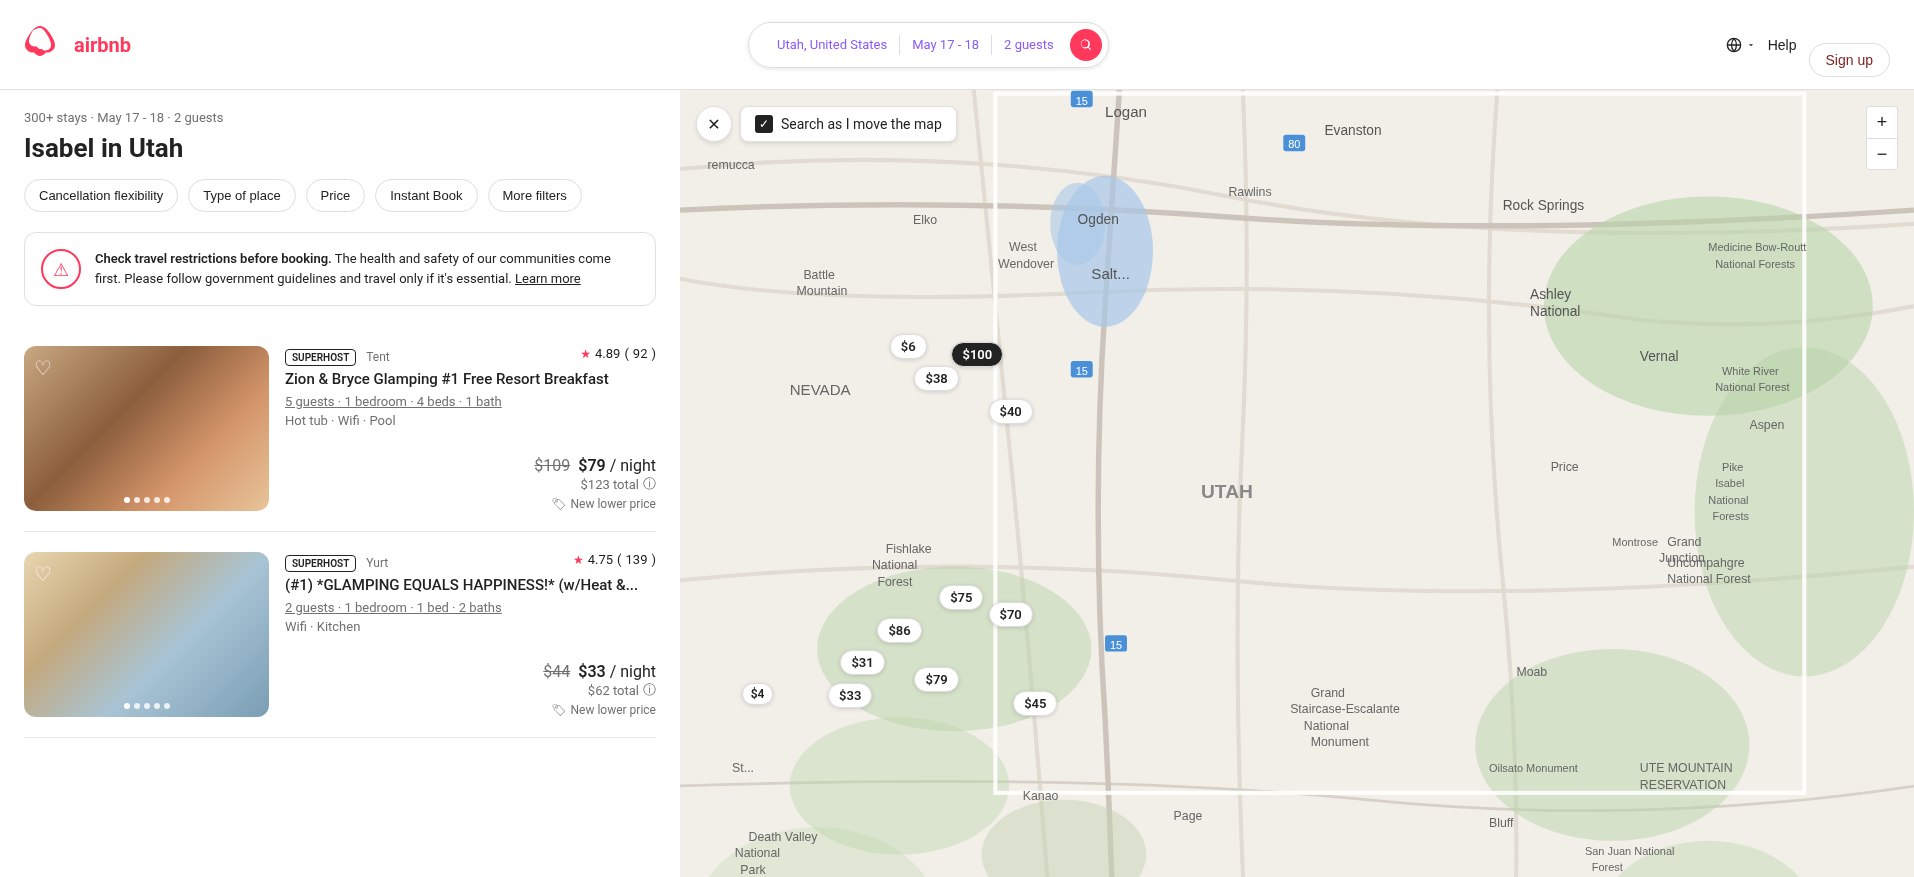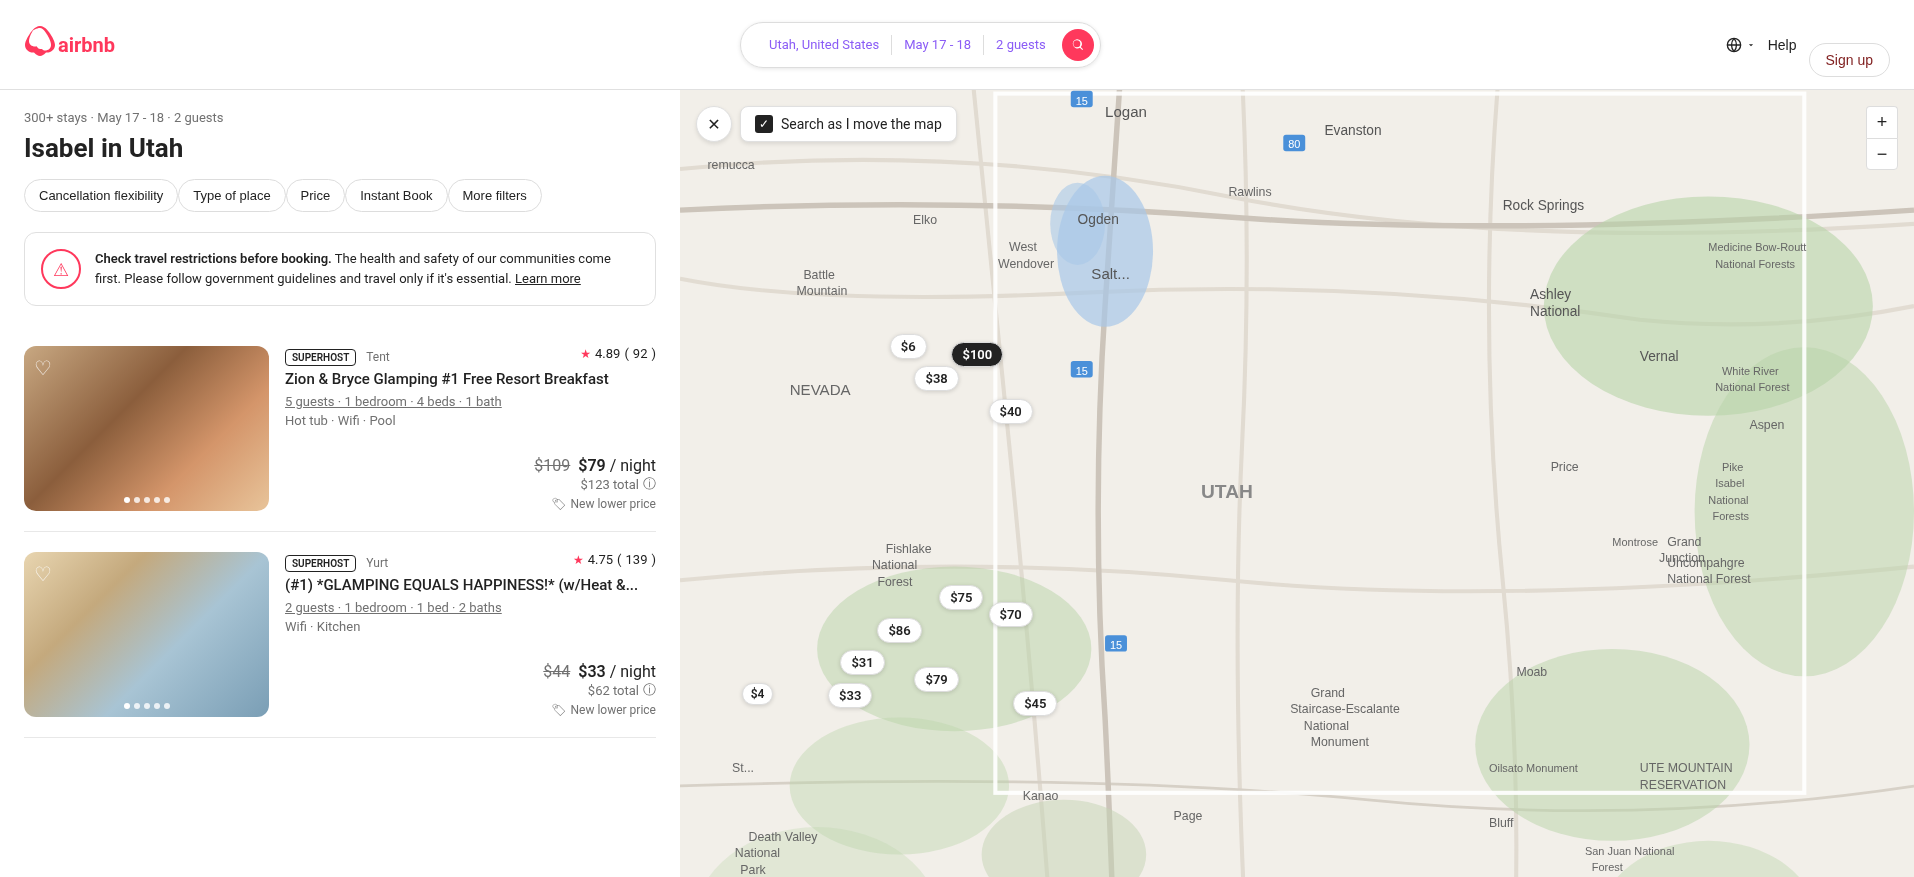--- a/index.html
+++ b/index.html
@@ -13,21 +13,21 @@
       padding: 12px 24px;
       border-bottom: 1px solid #e0e0e0;
       position: sticky;
       top: 0;
       background: #fff;
       z-index: 100;
     }
     .logo {
       display: flex;
       align-items: center;
-      gap: 2px;
+      gap: 18px;
       cursor: pointer;
     }
     .logo-icon {
       color: #FF385C;
       font-size: 28px;
     }
     .logo-text {
       color: #FF385C;
       font-weight: 700;
       font-size: 20px;
@@ -122,20 +122,21 @@
     .page-title {
       font-size: 26px;
       font-weight: 700;
       color: #222;
       margin-bottom: 16px;
     }
 
     
     .filters {
       display: flex;
+      gap: 10px;
       flex-wrap: wrap;
       margin-bottom: 20px;
       align-items: center;
     }
     .filter-pill {
       border: 1px solid #ddd;
       border-radius: 20px;
       padding: 8px 14px;
       font-size: 13px;
       cursor: pointer;

